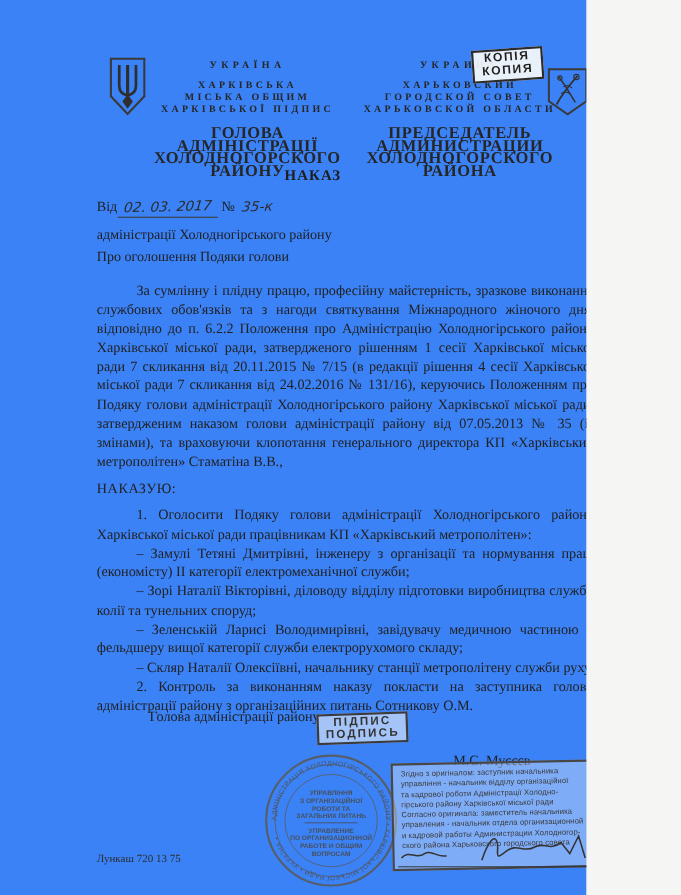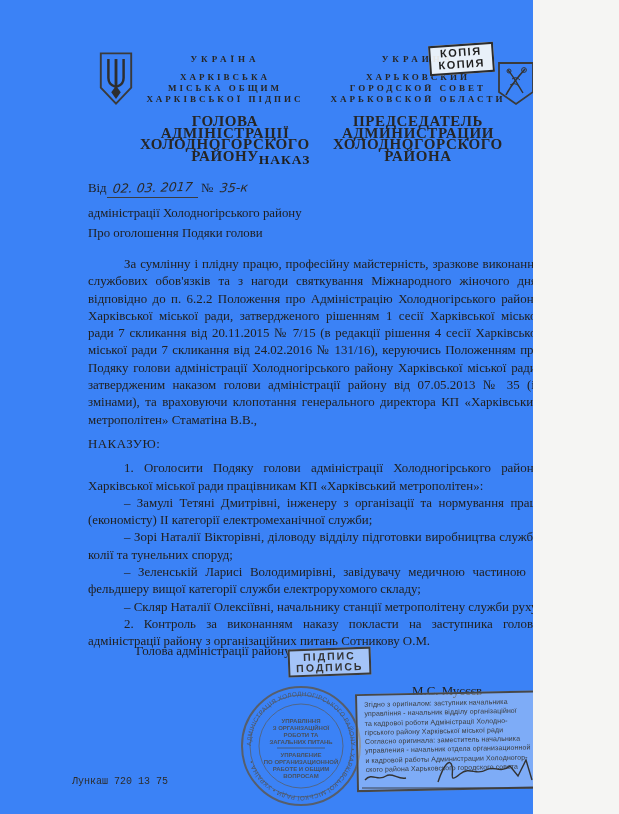--- a/index.html
+++ b/index.html
@@ -48,21 +48,21 @@
   }
   .round-stamp { position:absolute; left:235px; top:683px; opacity:0.88; }
   .cert-stamp {
     position:absolute; left:356px; top:692px; width:204px; height:98px;
     transform:rotate(-1.2deg); border:2px solid #474747; padding:4px 5px 2px 7px;
     background:rgba(252,252,250,0.35);
     font-family:"Liberation Sans", sans-serif; font-size:7px; line-height:9.3px;
     color:#3a3a3a; letter-spacing:0.1px;
   }
   .cert-sig { position:absolute; left:360px; top:752px; }
-  .executor { position:absolute; left:72px; top:776px; font-size:10px; color:#2c2c2c;font-family:Liberation Mono, monospace; }
+  .executor { position:absolute; left:88px; top:776px; font-size:10px; color:#2c2c2c; }
 </style>
 </head>
 <body>
 
 <div class="page">
 
   <div class="emblem" style="left:97px; top:51px;">
     <svg width="38" height="56" viewBox="0 0 40 58">
       <path d="M4,2 H36 V38 L20,55 L4,38 Z" fill="none" stroke="#3a3a3a" stroke-width="2"></path>
       <path d="M20,8 V38" stroke="#2e2e2e" stroke-width="3" fill="none"></path>

